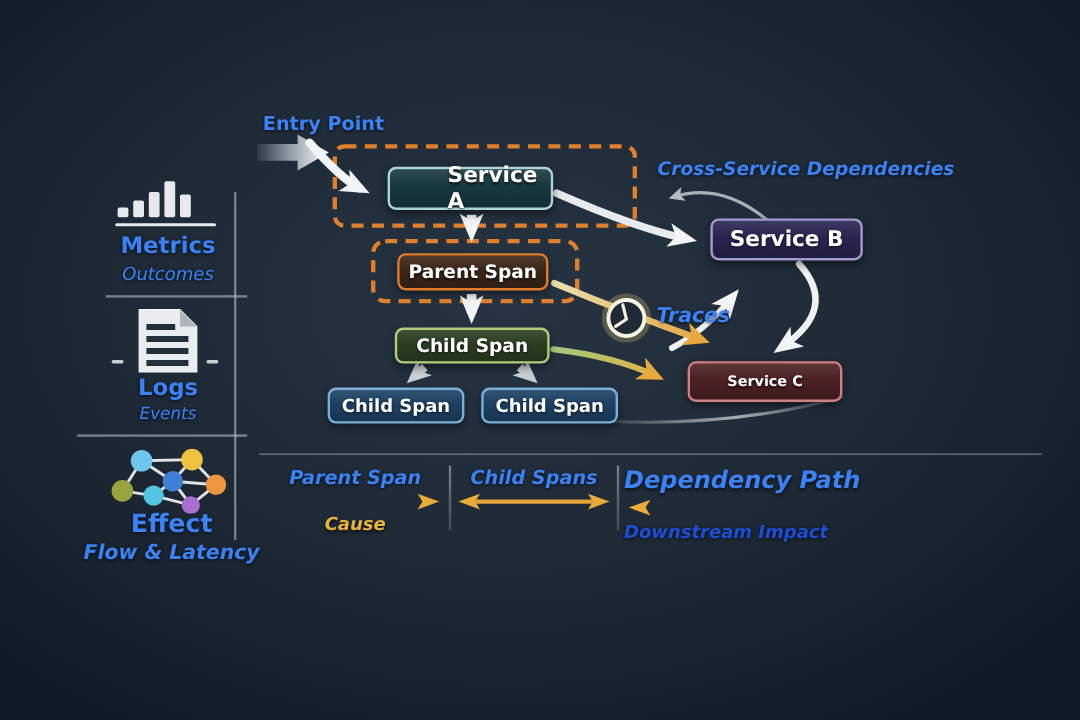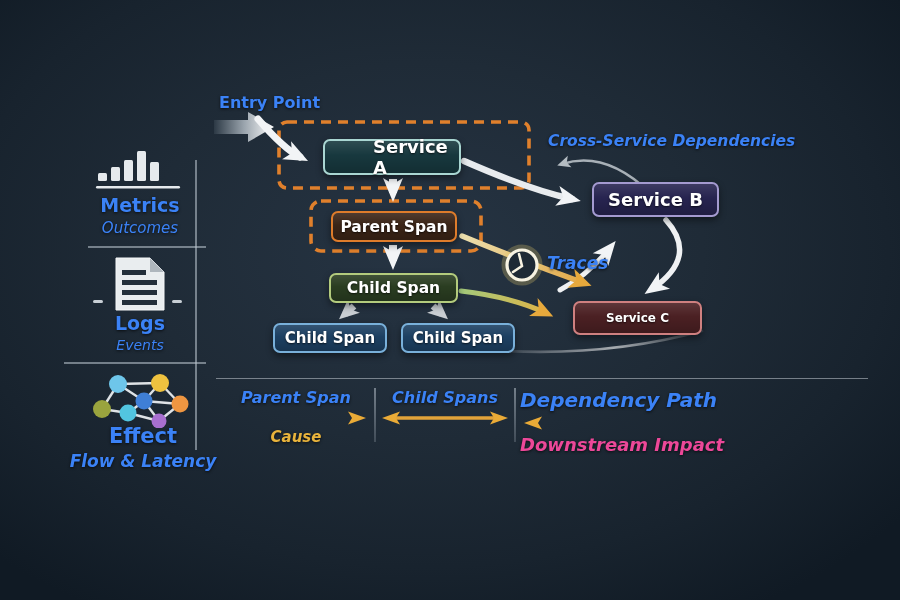--- a/index.html
+++ b/index.html
@@ -223,15 +223,15 @@
     <svg width="170" height="16" viewBox="0 0 170 16" style="display:block;margin-top:3px;">
       <defs>
           <linearGradient id="lg3" x1="0" y1="0" x2="1" y2="0">
             <stop offset="0" stop-color="#f0b544"></stop>
             <stop offset="1" stop-color="#8a5f1d"></stop>
           </linearGradient>
         </defs>
       <line x1="20" y1="8" x2="166" y2="8" stroke="url(#lg3)" stroke-width="3.4"></line>
       <polygon points="22,1.5 4,8 22,14.5 18,8" fill="#eaab37"></polygon>
     </svg>
-    <div class="lbl bold ital ctr" style="font-size:18px;color:#ec4899;margin-top:3px;">Downstream Impact</div>
+    <div class="lbl bold ital ctr" style="font-size:15px;color:#1d4ed8;margin-top:3px;">Downstream Impact</div>
   </div>
 </div>
 
 </body></html>

